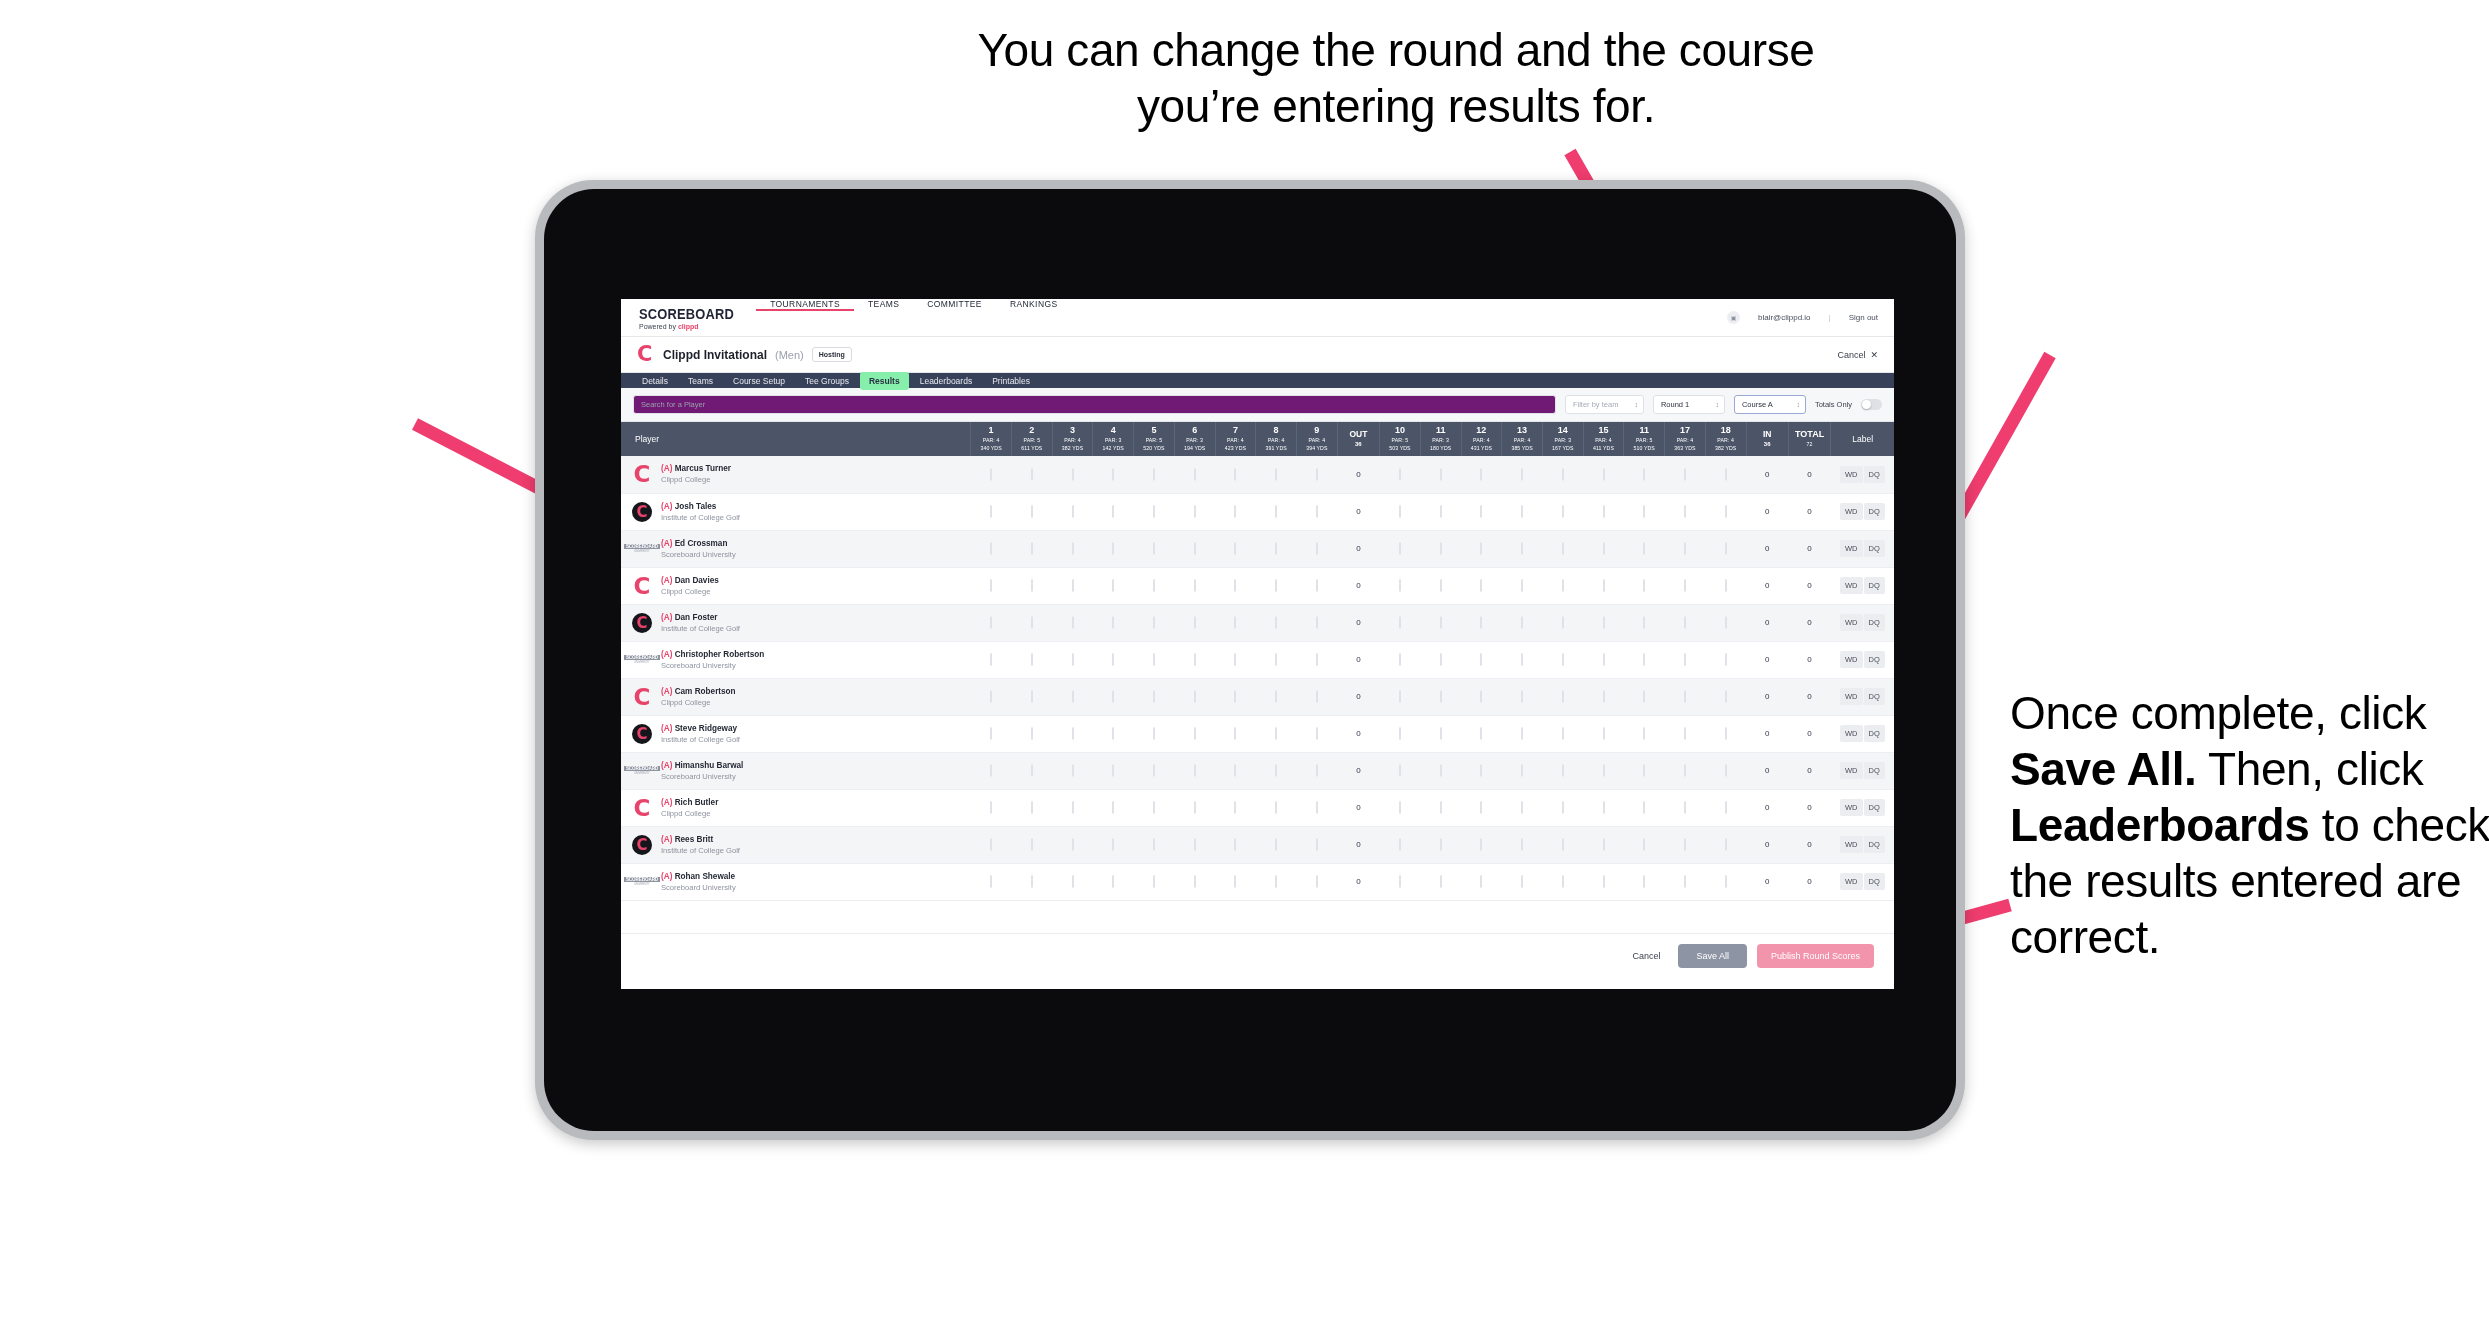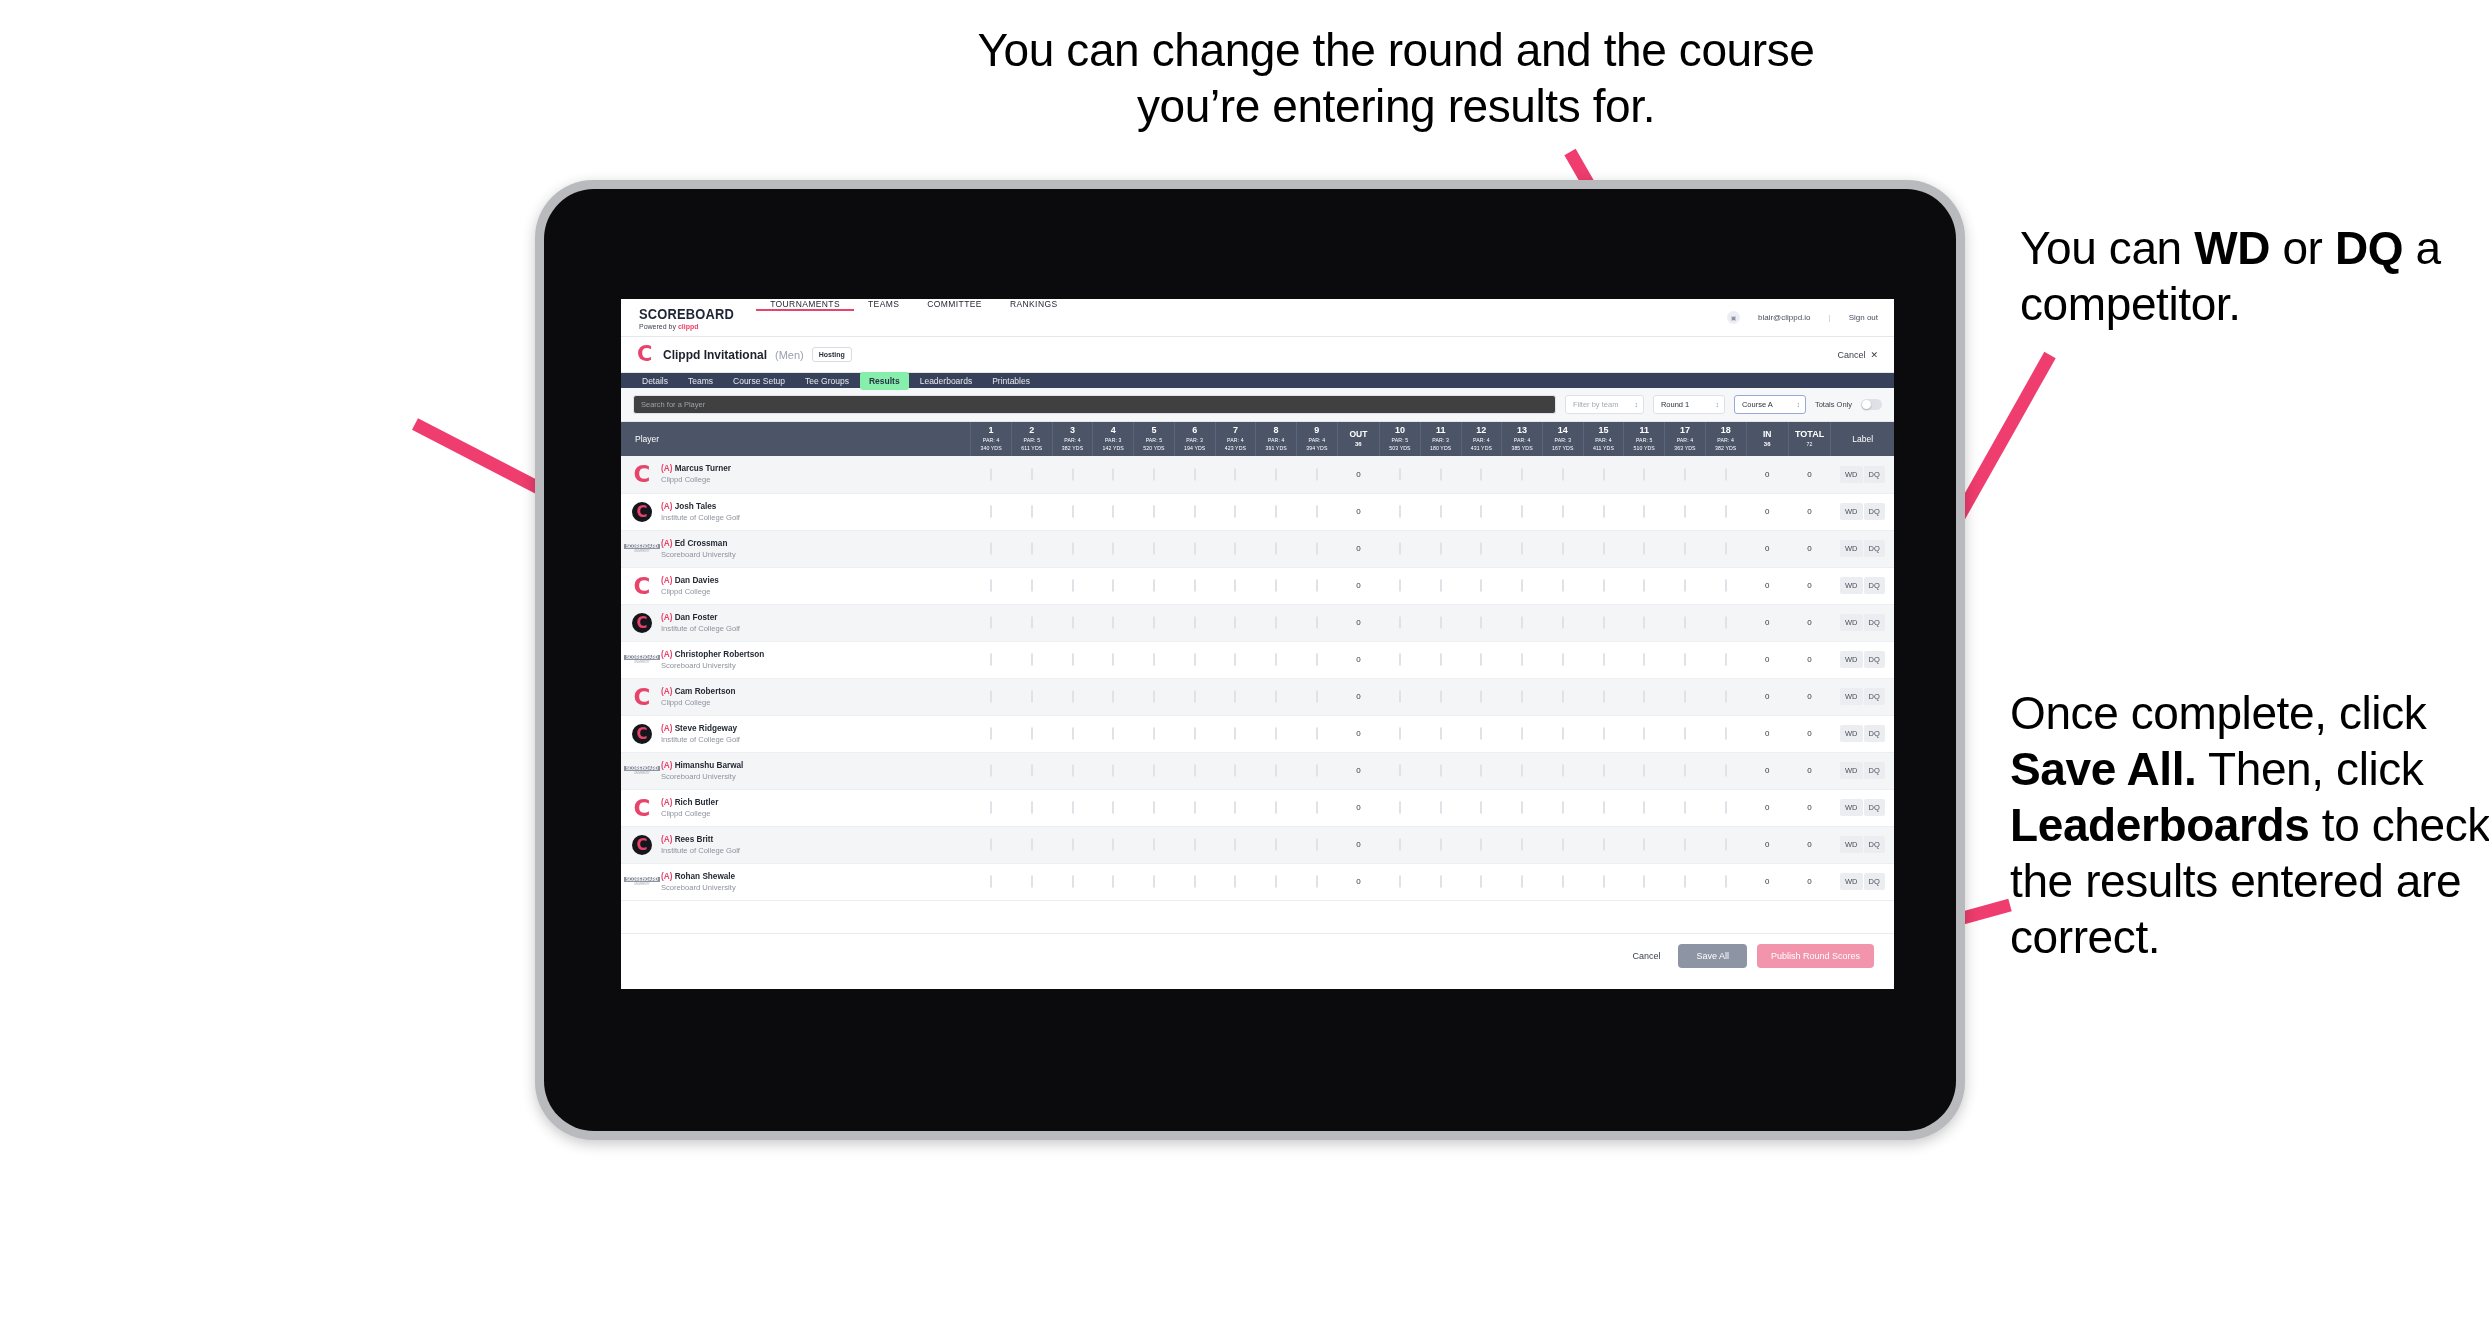--- a/index.html
+++ b/index.html
@@ -120,21 +120,21 @@
     font-size: 8.5px; color: #e7e9ef; padding: 4px 9px; border-radius: 3px; cursor: pointer;
   }
   .tab.active { background: #86efac; color: #2b3142; font-weight: 600; }
 
   
   .filterbar {
     height: 34px; background: #f6f7f9; display: flex; align-items: center;
     padding: 0 12px; gap: 9px; border-bottom: 1px solid #e4e6ea;
   }
   .search-input {
-    flex: 1; height: 19px; background: #404040; border: 1px solid #e1e3e8;
+    flex: 1; height: 19px; background: #701a75; border: 1px solid #e1e3e8;
     border-radius: 3px; font-size: 7.5px; color: #9aa0ac; padding: 0 7px;
     display: flex; align-items: center;
   }
   .sel {
     height: 19px; min-width: 72px; background: #fff; border: 1px solid #dfe1e6;
     border-radius: 3px; display: flex; align-items: center; justify-content: space-between;
     padding: 0 5px 0 7px; font-size: 7.5px; color: #2c313c; cursor: pointer; gap: 16px;
   }
   .sel.muted { color: #a6abb6; }
   .sel.focus { border-color: #9aa8d6; }
@@ -235,21 +235,20 @@
   }
 </style>
 </head>
 <body>
 
 <div class="stage">
 
   <div class="anno" id="anno-top">You can change the round and the course you’re entering results for.</div>
 
 
-  <div class="anno" id="anno-wd"><span>You can </span><b>WD</b><span> or </span><b>DQ</b><span> a competitor.</span></div>
 
   <div class="anno" id="anno-save"><span>Once complete, click </span><b>Save All.</b><span> Then, click </span><b>Leaderboards</b><span> to check the results entered are correct.</span></div>
 
   <svg class="arrow" style="left:0;top:0;width:2489px;height:1339px" viewBox="0 0 2489 1339">
     <defs>
       <marker id="ah" markerWidth="6" markerHeight="6" refX="2.6" refY="3" orient="auto">
         <path d="M0,0 L6,3 L0,6 z" fill="#ee3d6e"></path>
       </marker>
     </defs>
     <line x1="1570" y1="152" x2="1700" y2="378" stroke="#ee3d6e" stroke-width="13" marker-end="url(#ah)"></line>

